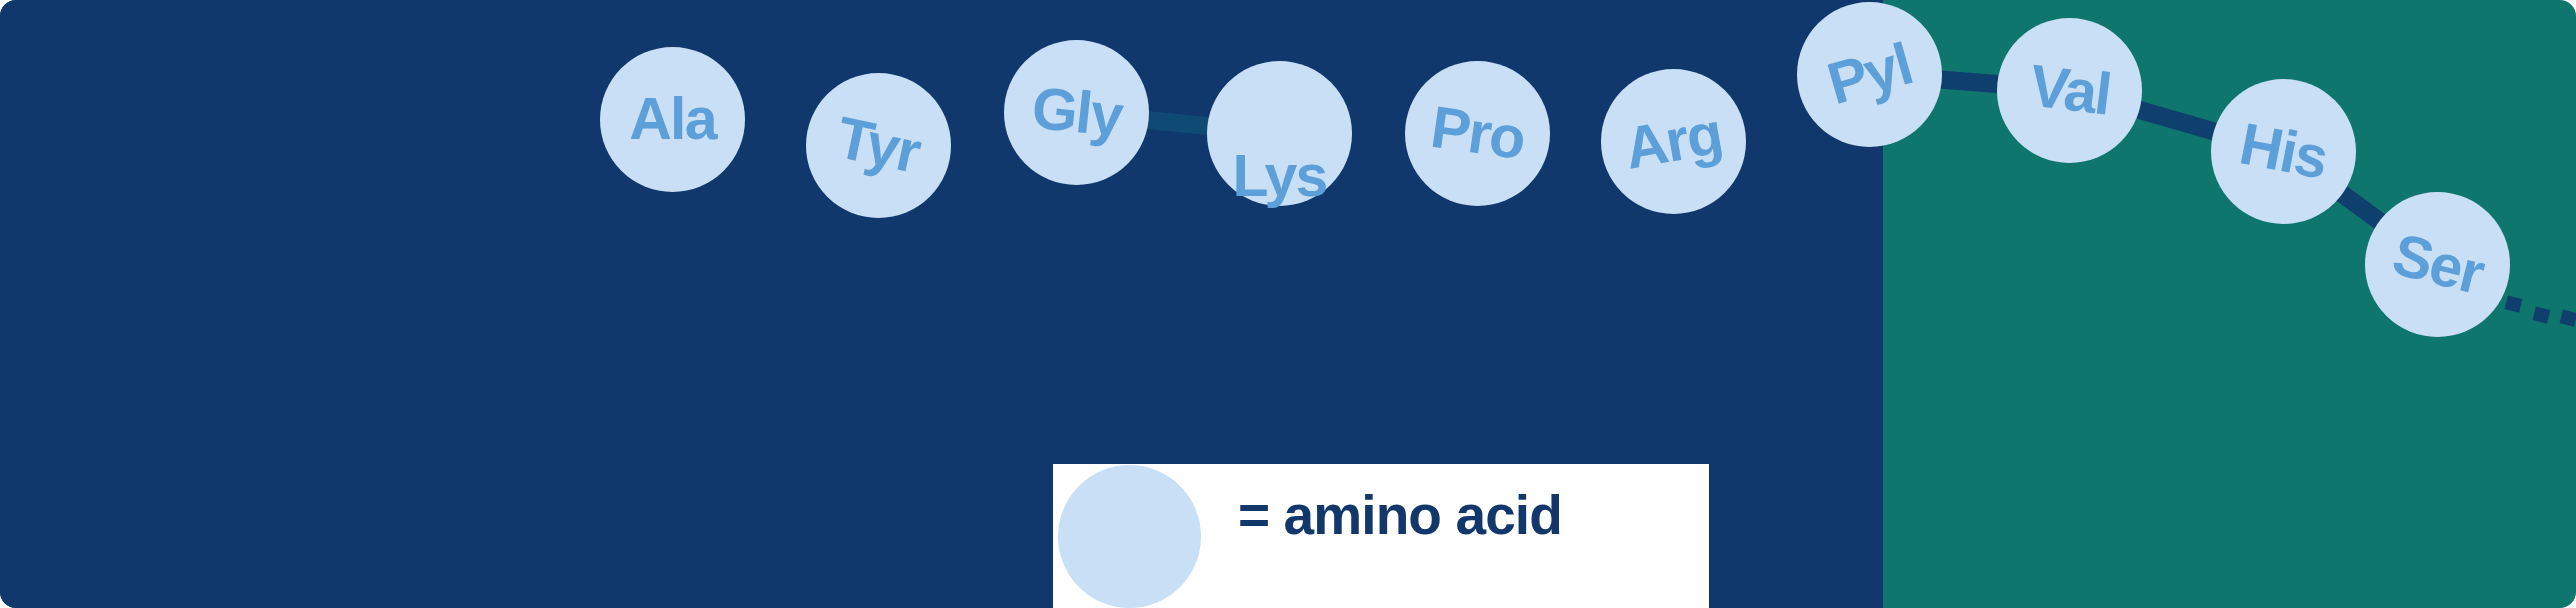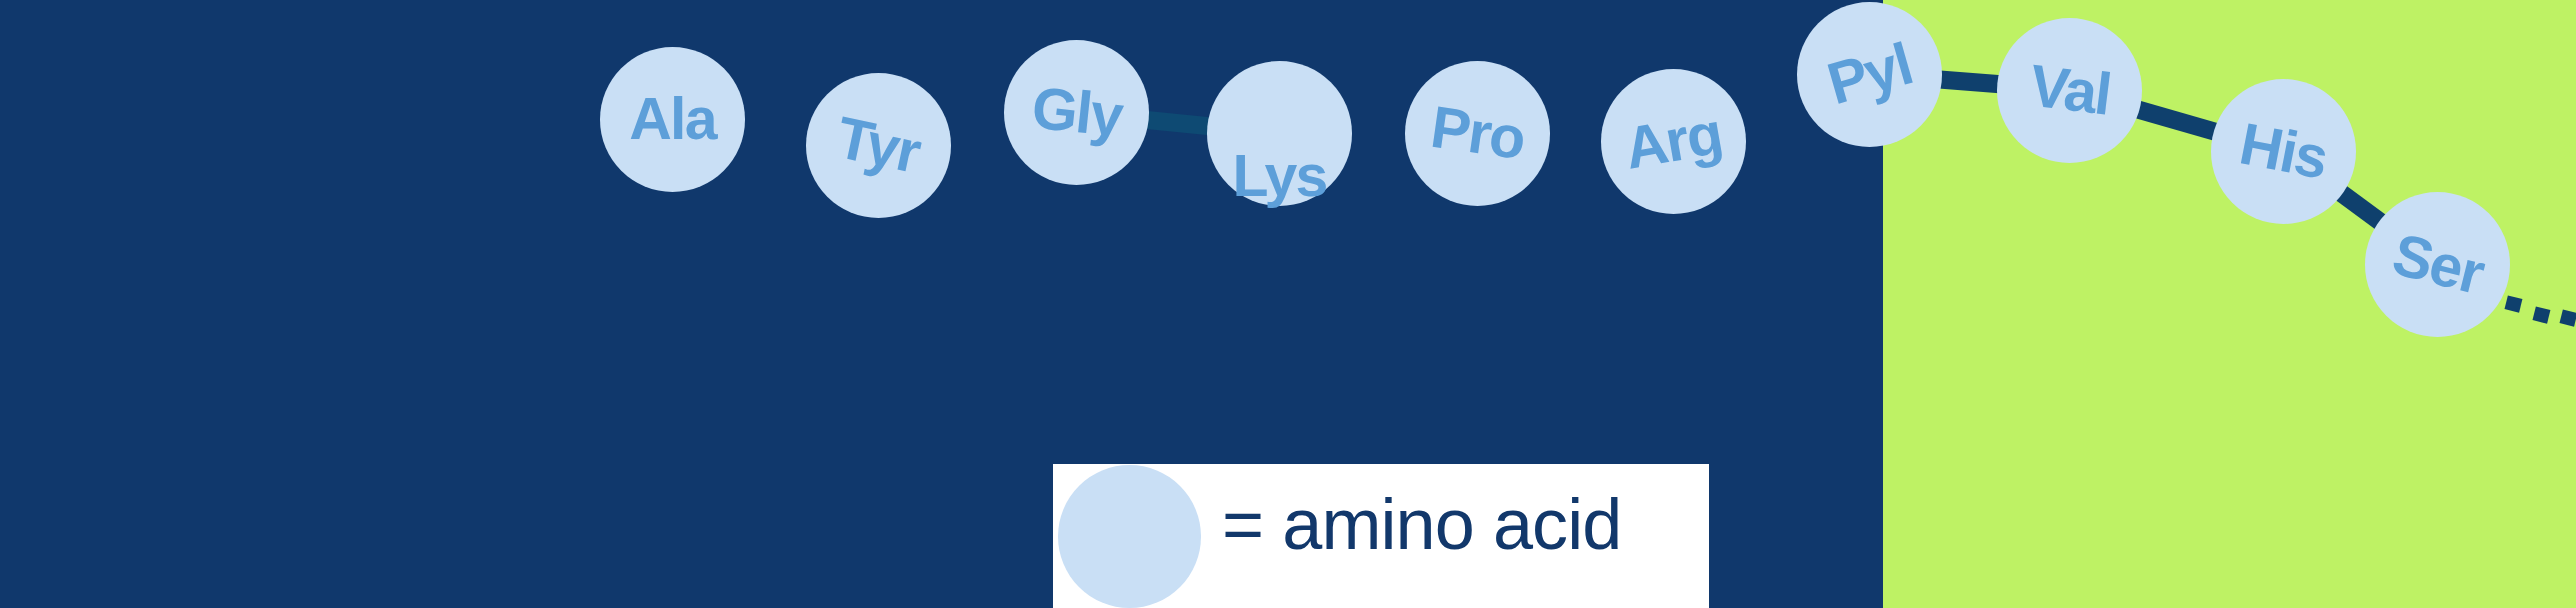--- a/index.html
+++ b/index.html
@@ -1,21 +1,22 @@
 <!DOCTYPE html>
 <html style="font-size:14.7px"><head>
 <meta charset="utf-8">
 <style>
   html,body{margin:0;padding:0;background:#ffffff;}
   .stage{
     position:relative;
     width:2576px;height:608px;
     overflow:hidden;
-    background:#bef264;
+    background:#0f766e;
     font-family:"Liberation Sans", sans-serif;
+    border-radius:16px;
   }
   .navy-panel{
     position:absolute;left:0;top:0;width:1883px;height:608px;
     z-index:1;
   }
   .connector{
     position:absolute;height:18.4px;z-index:2;
     transform-origin:0 50%;
   }
   .node{
@@ -30,22 +31,22 @@
     position:absolute;width:14.7px;height:13.8px;z-index:2;
   }
   .legend-card{
     position:absolute;left:1053px;top:464px;width:656px;height:144px;
     overflow:hidden;z-index:4;
   }
   .legend-circle{
     position:absolute;left:4.6px;top:0.9px;width:143px;height:143px;border-radius:50%;
   }
   .legend-text{
-    position:absolute;left:169px;top:24px;
-    font-size:72px;font-weight:400;line-height:1;white-space:nowrap;
+    position:absolute;left:185px;top:24px;
+    font-size:55px;font-weight:700;line-height:1;white-space:nowrap;
     letter-spacing:-0.9px;
   }
 </style>
 </head>
 <body>
 
 <div class="stage">
   <div class="navy-panel" style="background: rgb(16, 56, 108); left: 0px; top: 0px; width: 1883px; height: 608px;"></div>
   <div id="links">
       <div class="connector" style="background: rgb(14, 74, 115); left: 1077px; top: 104px; width: 203px; transform: rotate(5.71059deg);"></div>

